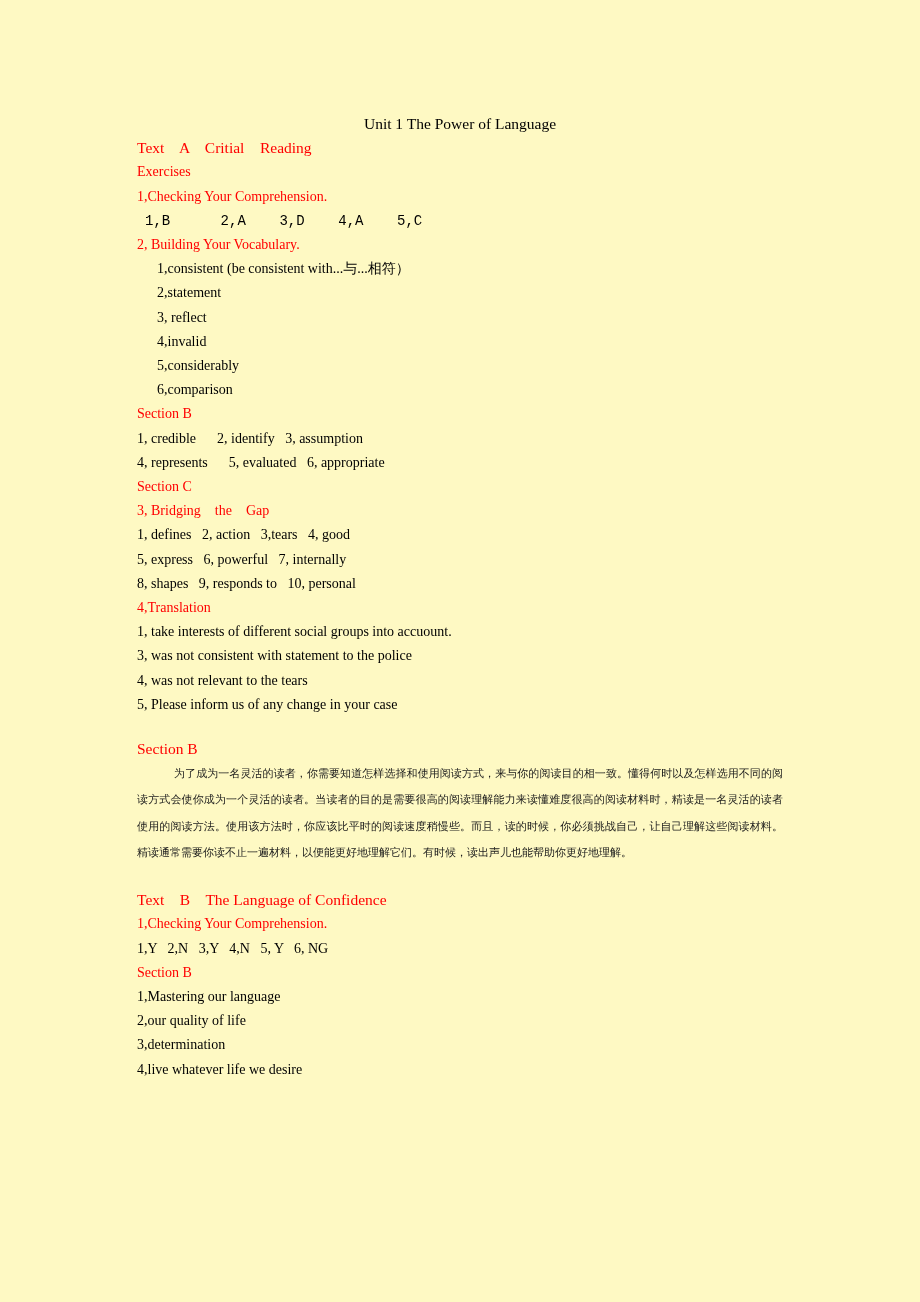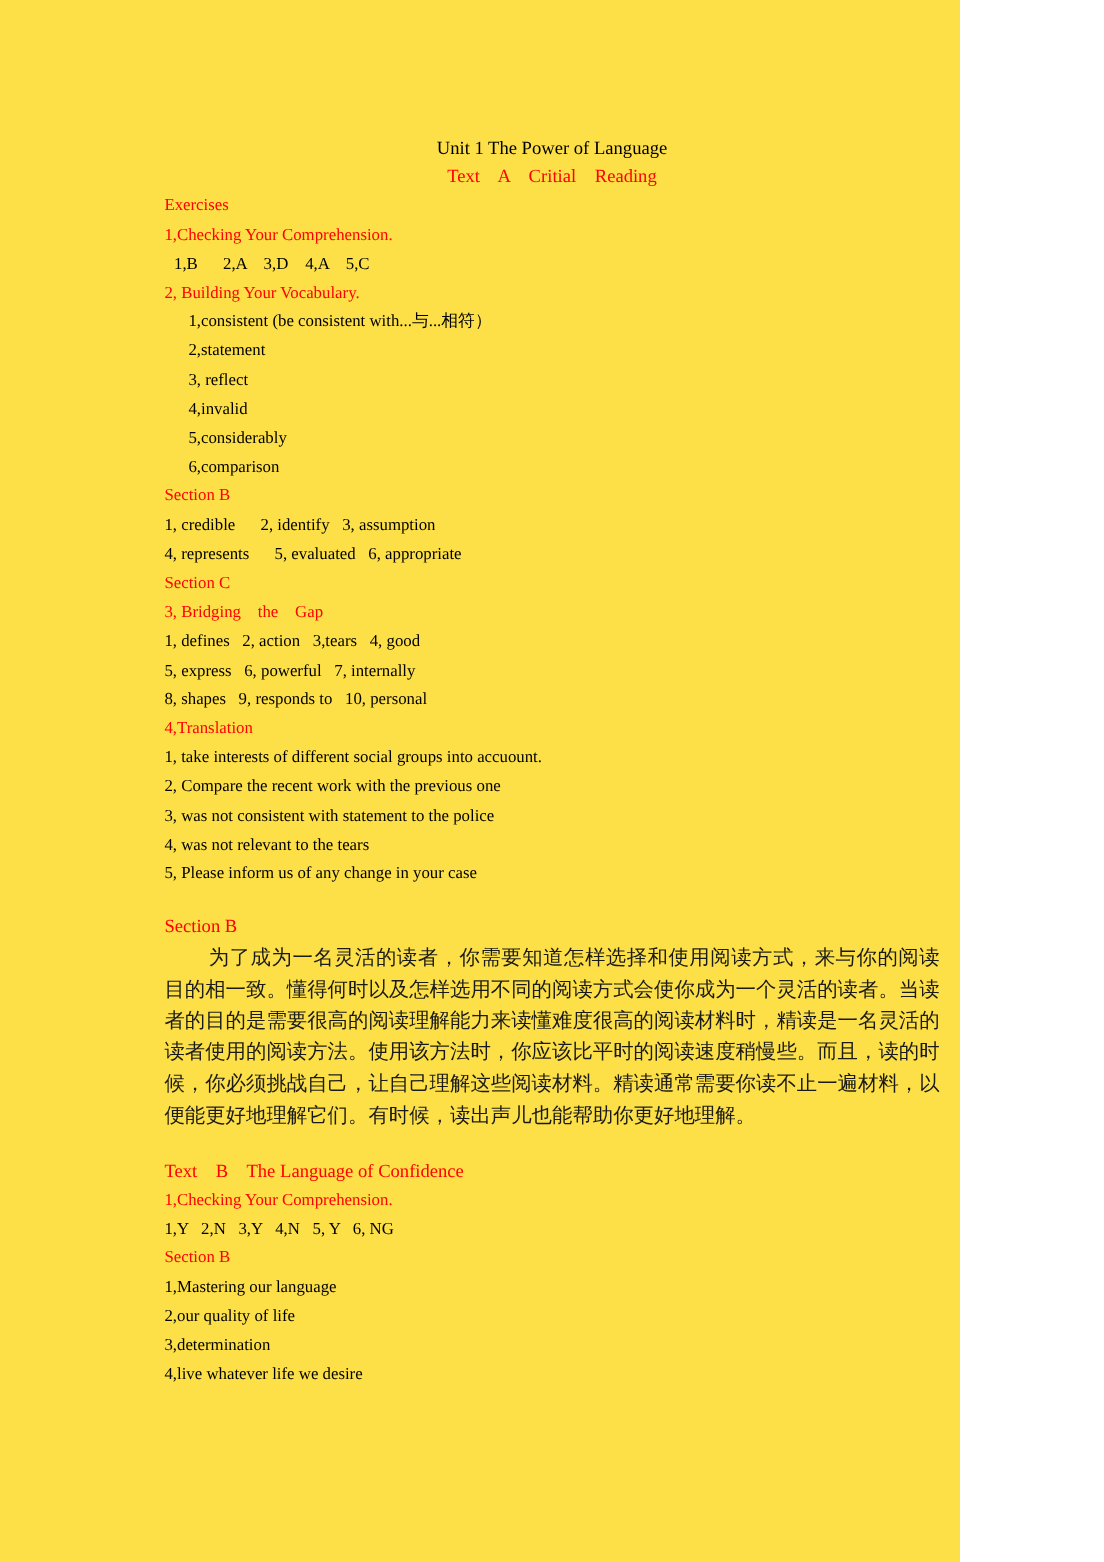--- a/index.html
+++ b/index.html
@@ -3,23 +3,23 @@
 <meta charset="utf-8">
 <title>Unit 1 The Power of Language</title>
 <style>
   html, body {
     margin: 0;
     padding: 0;
     background: #ffffff;
   }
   .page {
     position: relative;
-    width: 800px;
+    width: 920px;
     height: 1302px;
-    background: #fde047;
+    background: #fef9c3;
     font-family: "Liberation Serif", "DejaVu Serif", serif;
     color: #000000;
     overflow: hidden;
   }
   .content {
     position: absolute;
     left: 137px;
     top: 112px;
     width: 646px;
   }
@@ -36,30 +36,29 @@
   }
   .title-main {
     font-size: 15.5px;
     line-height: 24.2px;
     text-align: center;
     color: #000000;
   }
   .title-sub {
     font-size: 15.5px;
     line-height: 24.2px;
-    text-align: center;
     color: #ff0000;
     white-space: pre;
   }
-  .indent-sm { padding-left: 8px; }
+  .indent-sm { padding-left: 8px; font-family: Liberation Mono, monospace; }
   .indent-md { padding-left: 20px; }
 
   
   .cn-para {
-    font-size: 17px;
+    font-size: 11px;
     line-height: 26.2px;
     color: #1a1a1a;
     text-align: justify;
     text-justify: inter-character;
     text-indent: 37px;
     width: 646px;
     font-family: "DejaVu Sans", "Liberation Sans", sans-serif;
     margin: 0;
   }
   .spacer-md { height: 20px; }
@@ -105,21 +104,20 @@
 
     <div class="line red">Section C</div>
 
     <div class="line red">3, Bridging    the    Gap</div>
     <div class="line">1, defines   2, action   3,tears   4, good</div>
     <div class="line">5, express   6, powerful   7, internally</div>
     <div class="line">8, shapes   9, responds to   10, personal</div>
 
     <div class="line red">4,Translation</div>
     <div class="line">1, take interests of different social groups into accuount.</div>
-    <div class="line">2, Compare the recent work with the previous one</div>
     <div class="line">3, was not consistent with statement to the police</div>
     <div class="line">4, was not relevant to the tears</div>
     <div class="line">5, Please inform us of any change in your case</div>
 
     <div class="spacer-md"></div>
 
     <div class="heading-b2">Section B</div>
     <p class="cn-para">为了成为一名灵活的读者，你需要知道怎样选择和使用阅读方式，来与你的阅读目的相一致。懂得何时以及怎样选用不同的阅读方式会使你成为一个灵活的读者。当读者的目的是需要很高的阅读理解能力来读懂难度很高的阅读材料时，精读是一名灵活的读者使用的阅读方法。使用该方法时，你应该比平时的阅读速度稍慢些。而且，读的时候，你必须挑战自己，让自己理解这些阅读材料。精读通常需要你读不止一遍材料，以便能更好地理解它们。有时候，读出声儿也能帮助你更好地理解。</p>
 
     <div class="spacer-lg"></div>

